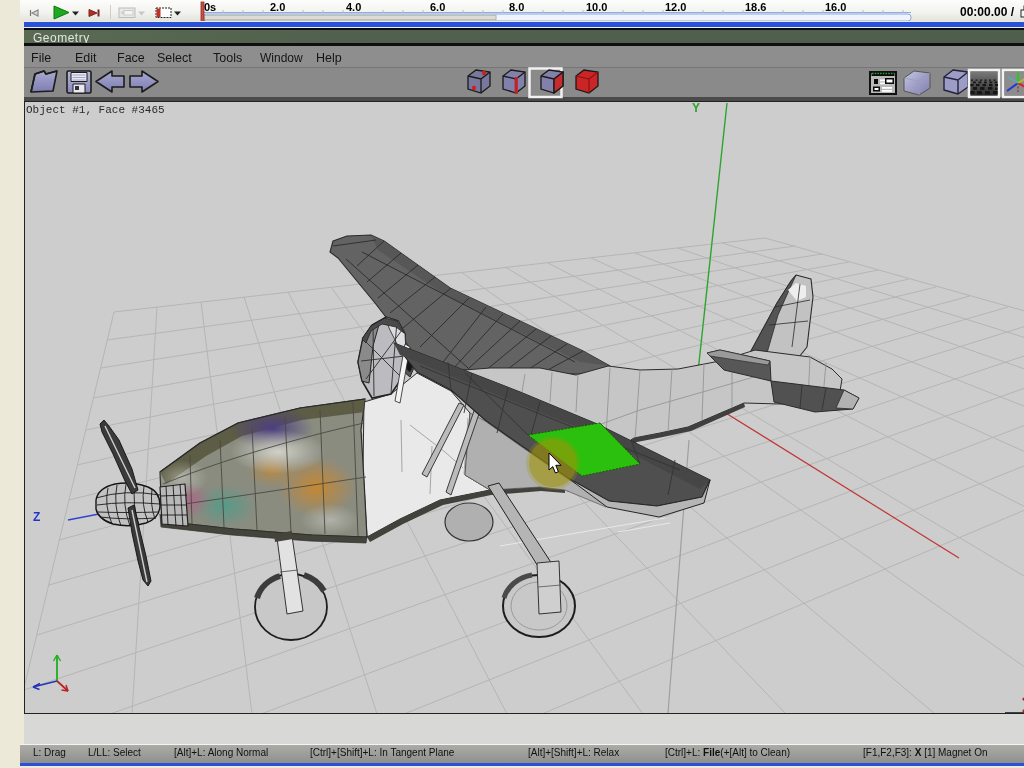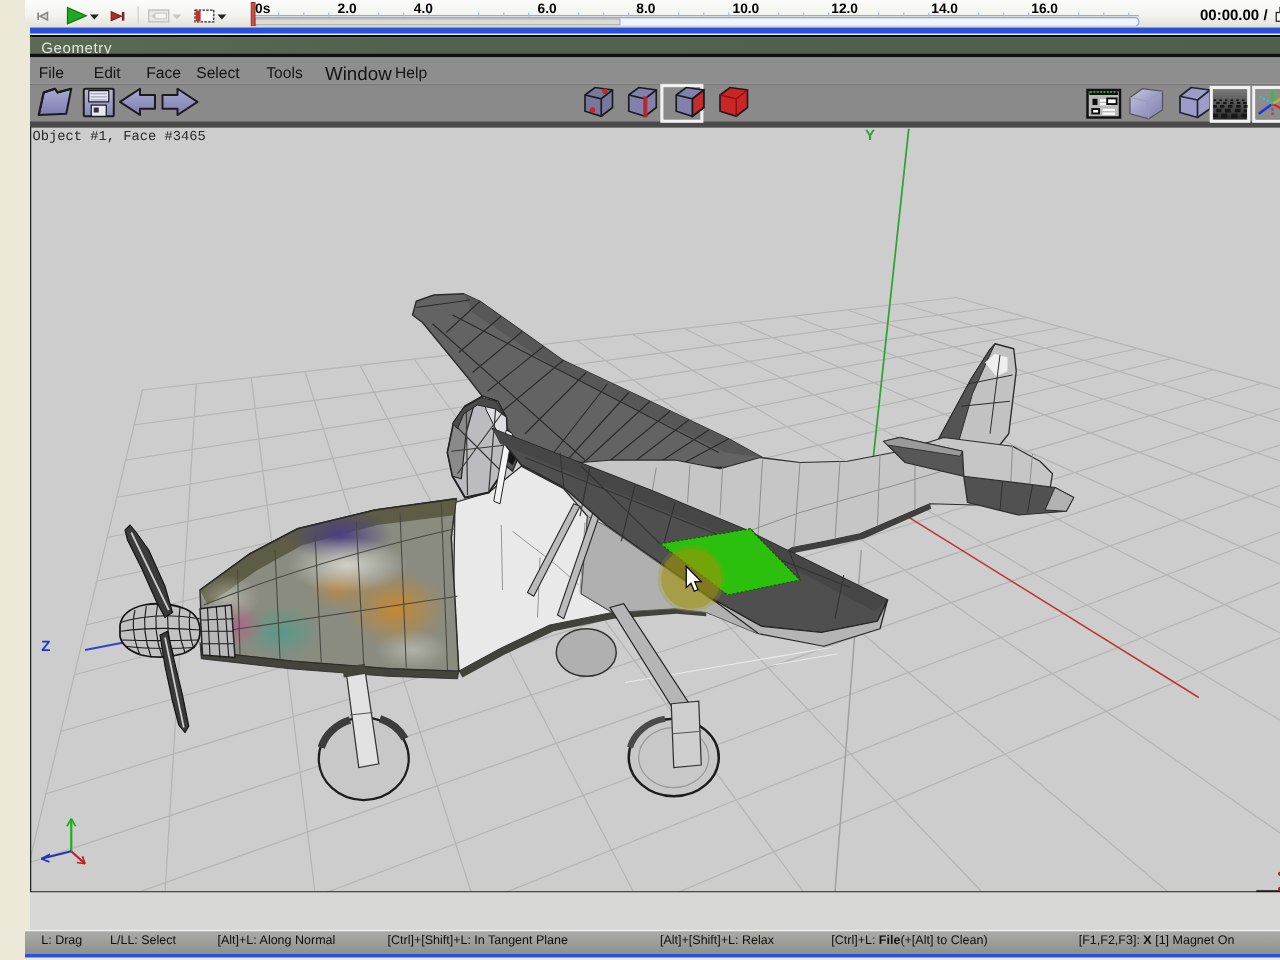--- a/index.html
+++ b/index.html
@@ -56,26 +56,26 @@
   <line x1="663" y1="10" x2="663" y2="13"></line>
         <line x1="683" y1="10" x2="683" y2="13"></line>
         <line x1="703" y1="10" x2="703" y2="13"></line>
   </g>
   <rect x="3" y="14" width="708" height="7" rx="3" fill="#eef3fc" stroke="#8aa8e0" stroke-width="1"></rect>
   <rect x="4" y="15.2" width="292" height="4.6" fill="#dcdcd4" stroke="#a8a8a0" stroke-width="0.8"></rect>
   <rect x="1" y="2" width="3" height="21" fill="#c94f44" stroke="#8f2f28" stroke-width="0.8"></rect>
 </svg>
 <div class="abs" style="left:184px;top:1px;font-weight:bold;font-size:11px;color:#000">0s</div>
 <div class="abs" style="left:250px;top:1px;font-weight:bold;font-size:11px;color:#000">2.0</div>
-<div class="abs" style="left:311px;top:1px;font-weight:bold;font-size:11px;color:#000">4.0</div>
+<div class="abs" style="left:326px;top:1px;font-weight:bold;font-size:11px;color:#000">4.0</div>
 <div class="abs" style="left:410px;top:1px;font-weight:bold;font-size:11px;color:#000">6.0</div>
 <div class="abs" style="left:489px;top:1px;font-weight:bold;font-size:11px;color:#000">8.0</div>
 <div class="abs" style="left:566px;top:1px;font-weight:bold;font-size:11px;color:#000">10.0</div>
 <div class="abs" style="left:645px;top:1px;font-weight:bold;font-size:11px;color:#000">12.0</div>
-<div class="abs" style="left:725px;top:1px;font-weight:bold;font-size:11px;color:#000">14.0</div>
+<div class="abs" style="left:725px;top:1px;font-weight:bold;font-size:11px;color:#000">18.6</div>
 <div class="abs" style="left:805px;top:1px;font-weight:bold;font-size:11px;color:#000">16.0</div>
 <div class="abs" style="left:940px;top:5px;font-weight:bold;font-size:12px;letter-spacing:0px;color:#000">00:00.00 / 00:17.50</div>
 <svg class="abs" style="left:999px;top:4px" width="18" height="16" viewBox="0 0 18 16">
  <rect x="5" y="2" width="10" height="7" fill="#f8f8f6" stroke="#222"></rect>
  <rect x="2" y="6" width="10" height="7" fill="#f8f8f6" stroke="#222"></rect>
 </svg>
 
 <div class="abs" style="left:0;top:21px;width:1024px;height:747px;background:#ece9d8"></div>
 <div class="abs" style="left:4px;top:21.5px;width:1016px;height:5px;background:#2a52d8"></div>
 <div class="abs" style="left:4px;top:26.5px;width:1016px;height:1px;background:#eef"></div>
@@ -86,21 +86,21 @@
 <div class="abs" style="left:4px;top:42.5px;width:1016px;height:3px;background:#0f0f0f"></div>
 <div class="abs" style="left:4px;top:45.5px;width:1016px;height:21.5px;background:#8e8e8e"></div>
 <div class="abs" style="left:4px;top:67px;width:1016px;height:1px;background:#767676"></div>
 <div class="abs" style="left:4px;top:68px;width:1016px;height:29px;background:#8a8a8a"></div>
 <div class="abs" style="left:4px;top:97px;width:1016px;height:3.5px;background:#4a4a4a"></div>
 <div class="abs" style="left:11px;top:50.5px;font-size:12.5px;color:#151515">File</div>
 <div class="abs" style="left:55px;top:50.5px;font-size:12.5px;color:#151515">Edit</div>
 <div class="abs" style="left:97px;top:50.5px;font-size:12.5px;color:#151515">Face</div>
 <div class="abs" style="left:137px;top:50.5px;font-size:12.5px;color:#151515">Select</div>
 <div class="abs" style="left:193px;top:50.5px;font-size:12.5px;color:#151515">Tools</div>
-<div class="abs" style="left:240px;top:50.5px;font-size:15px;color:#151515">Window</div>
+<div class="abs" style="left:240px;top:50.5px;font-size:12px;color:#151515">Window</div>
 <div class="abs" style="left:296px;top:50.5px;font-size:12.5px;color:#151515">Help</div>
 
 <svg class="abs" style="left:4px;top:58px" width="1016" height="42" viewBox="0 0 1016 42">
 <defs>
 <linearGradient id="lav" x1="0" y1="0" x2="0" y2="1">
           <stop offset="0" stop-color="#a9a9cf"></stop>
           <stop offset="1" stop-color="#7d7db4"></stop>
         </linearGradient>
 <linearGradient id="lav2" x1="0" y1="0" x2="0" y2="1">
           <stop offset="0" stop-color="#b8b8d8"></stop>

